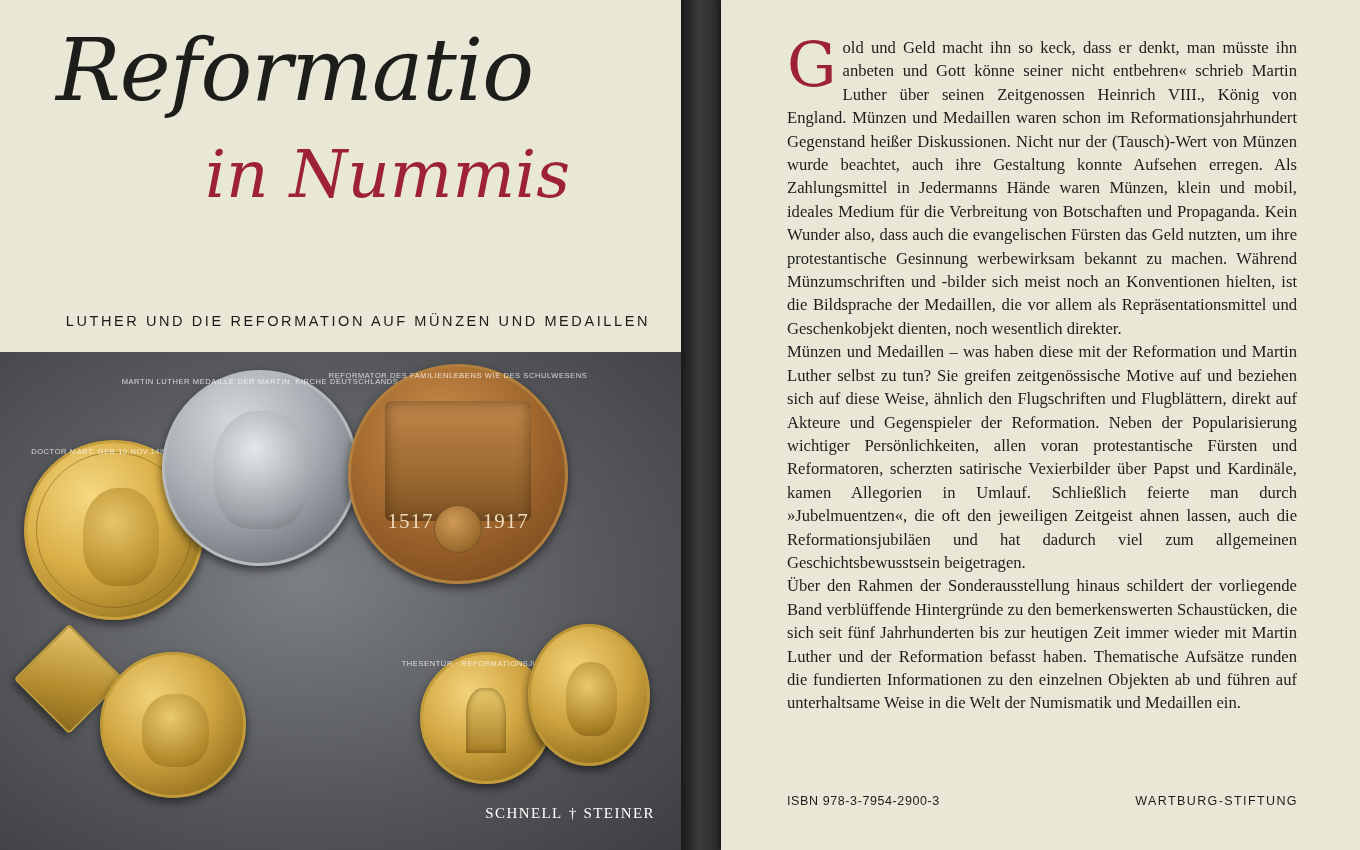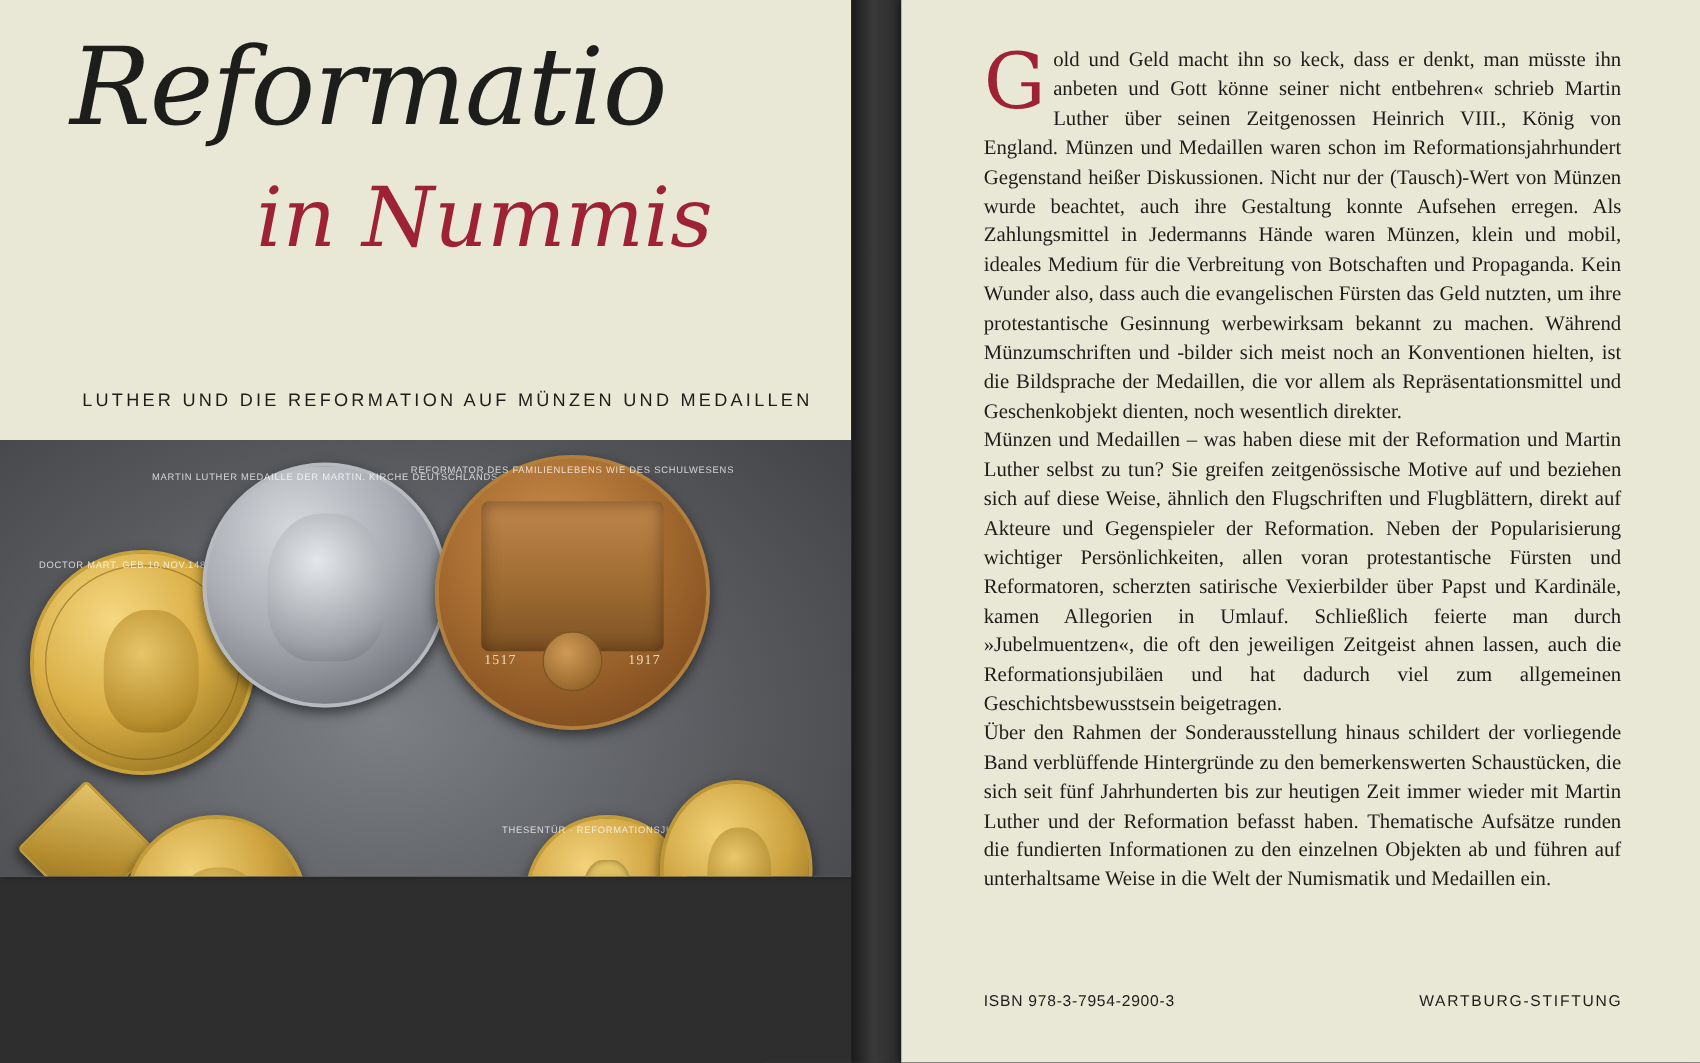--- a/index.html
+++ b/index.html
@@ -19,21 +19,21 @@
     height: 850px;
     background: #2e2e2e;
   }
 
   
   .front-cover {
     position: absolute;
     left: 0;
     top: 0;
     width: 681px;
-    height: 701px;
+    height: 850px;
     background: #e9e7d5;
     overflow: hidden;
     box-shadow: 2px 0 6px rgba(0,0,0,0.5);
   }
   .cover-top {
     position: absolute;
     left: 0; top: 0;
     width: 681px;
     height: 352px;
     background: #e9e7d5;
@@ -145,21 +145,21 @@
     width: 68%; height: 56%;
     border-radius: 6px;
     background: linear-gradient(180deg, #c0864a 0%, #9c6a31 60%, #7e5224 100%);
     box-shadow: inset 0 0 14px rgba(60,34,10,0.6);
   }
   .m-bronze-big .date-left,
   .m-bronze-big .date-right {
     position: absolute;
     bottom: 22%;
     font-family: "Liberation Serif", serif;
-    font-size: 11px;
+    font-size: 21px;
     color: #f0dcbb;
     letter-spacing: 1px;
   }
   .m-bronze-big .date-left { left: 17%; }
   .m-bronze-big .date-right { right: 17%; text-align: center; }
   .m-bronze-big .seal {
     position: absolute;
     left: 50%; bottom: 13%;
     transform: translateX(-50%);
     width: 46px; height: 46px;

